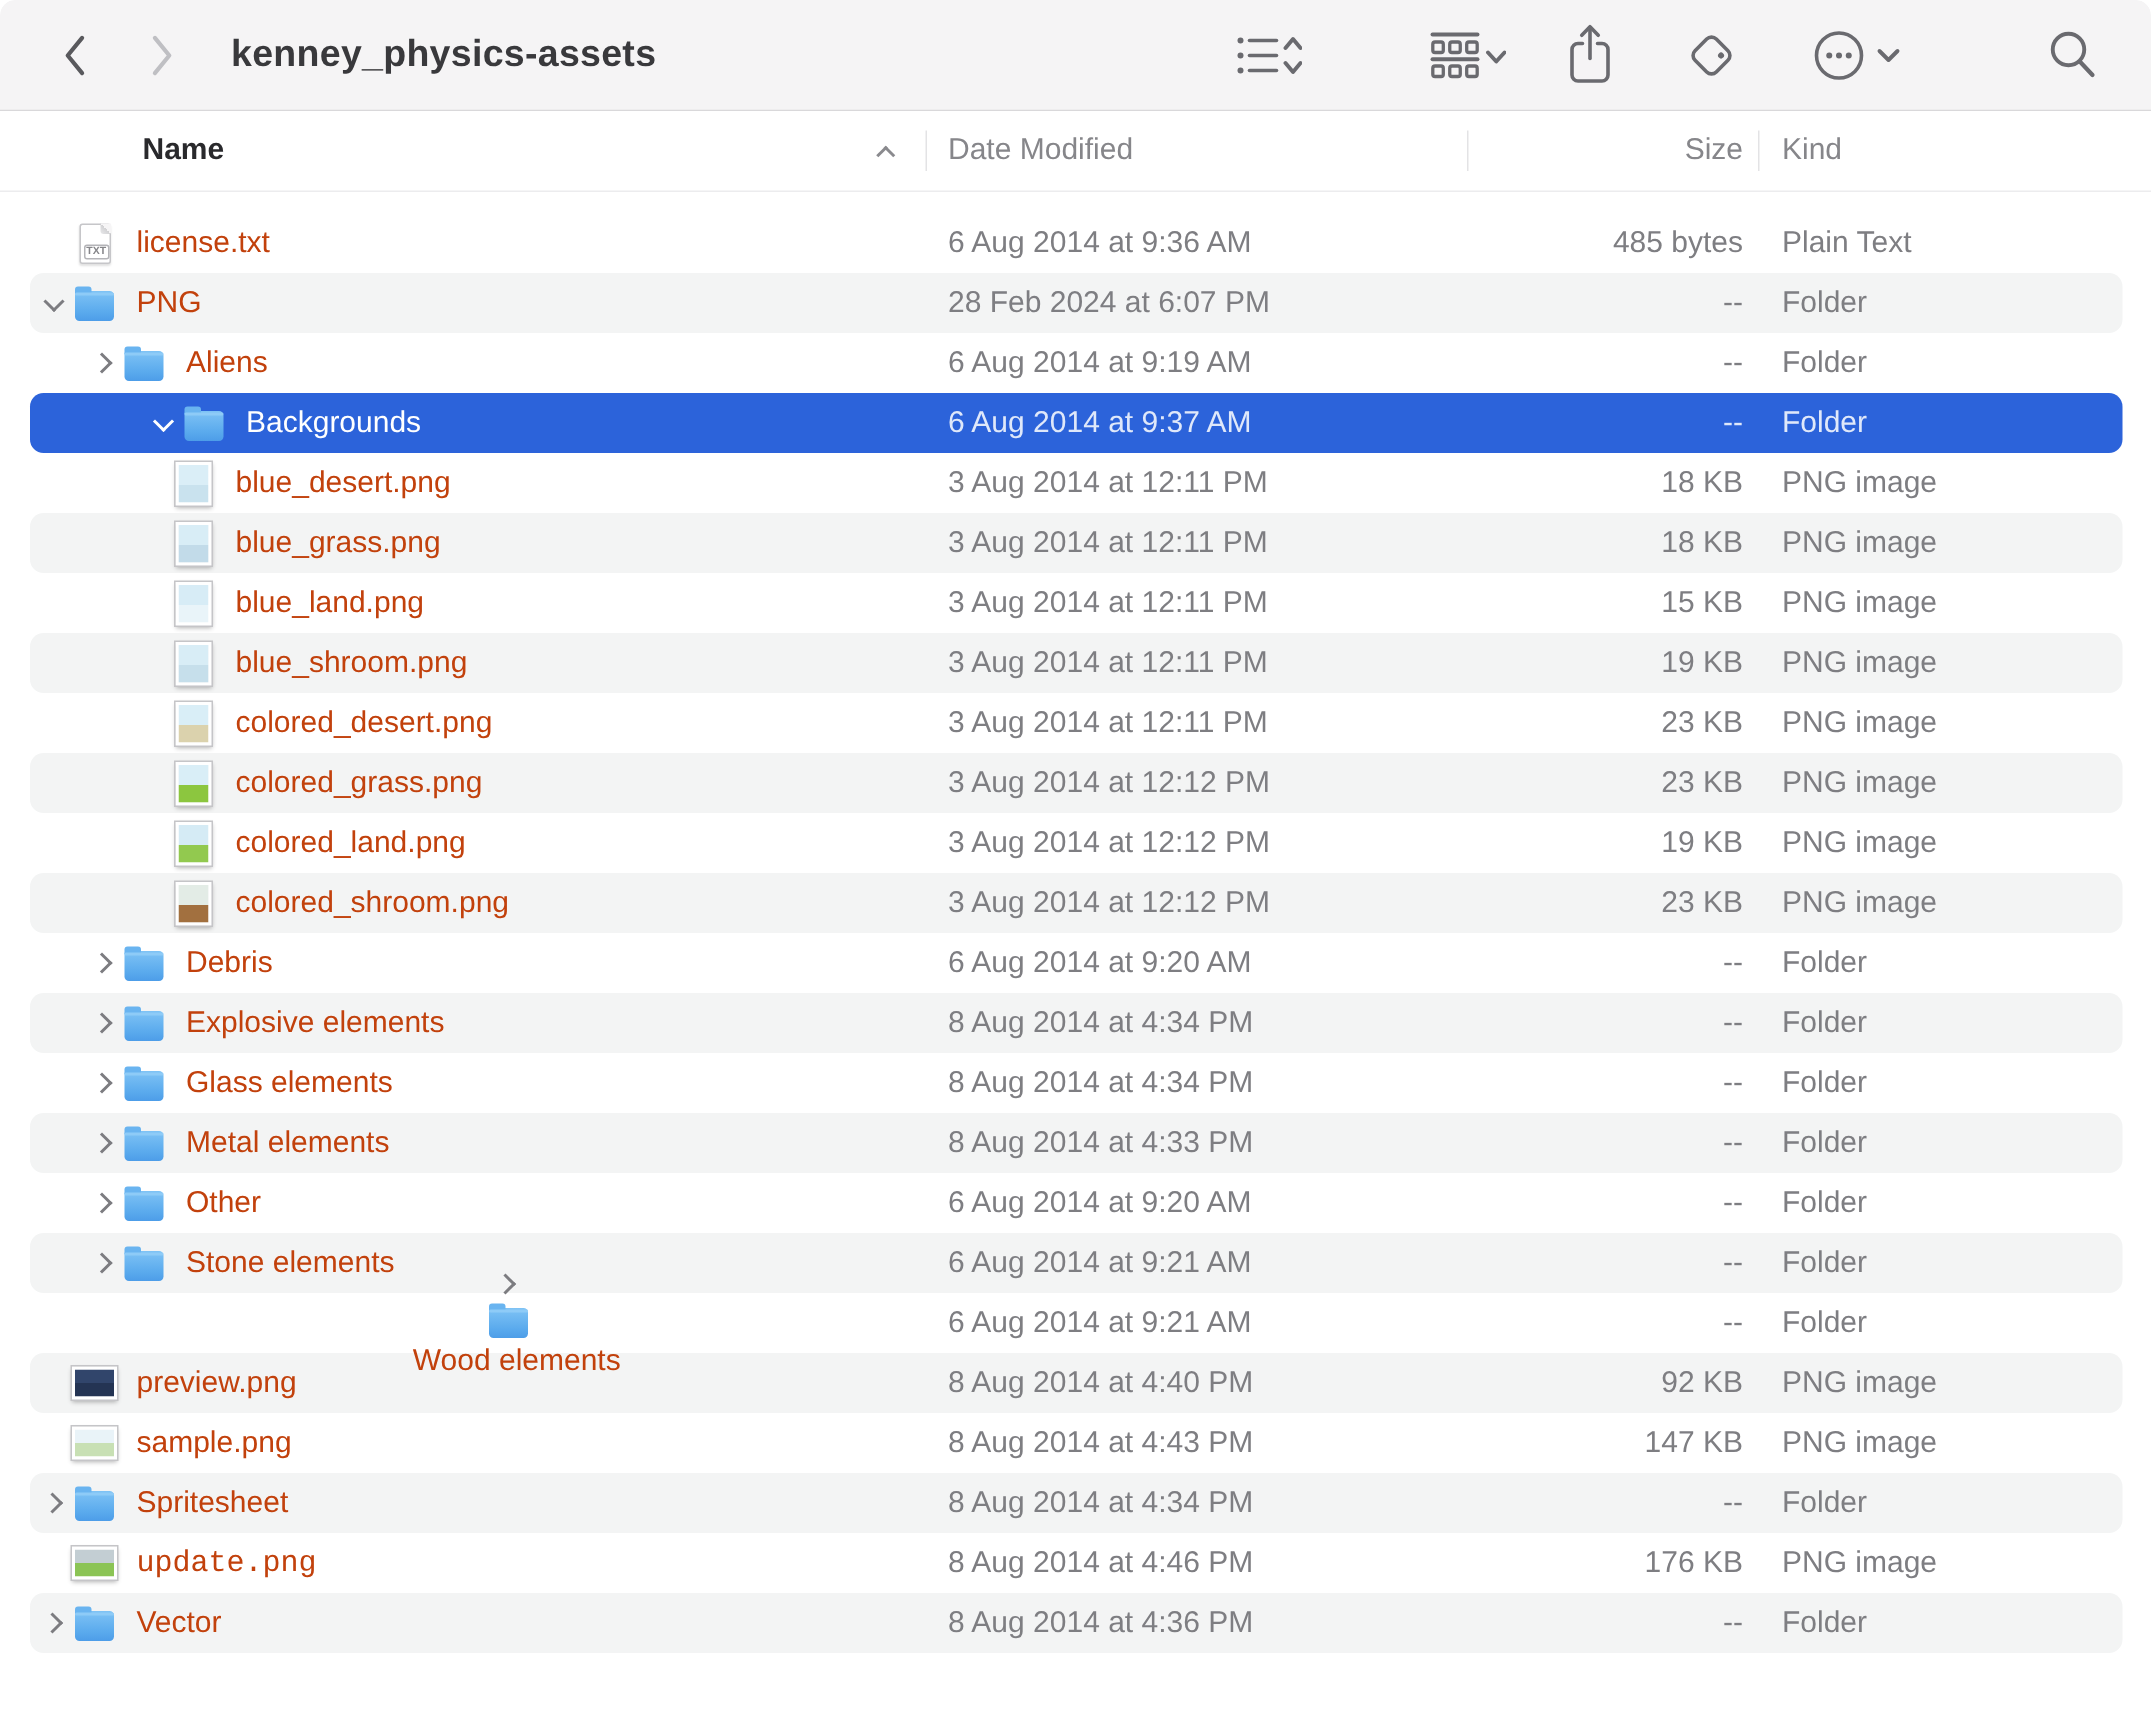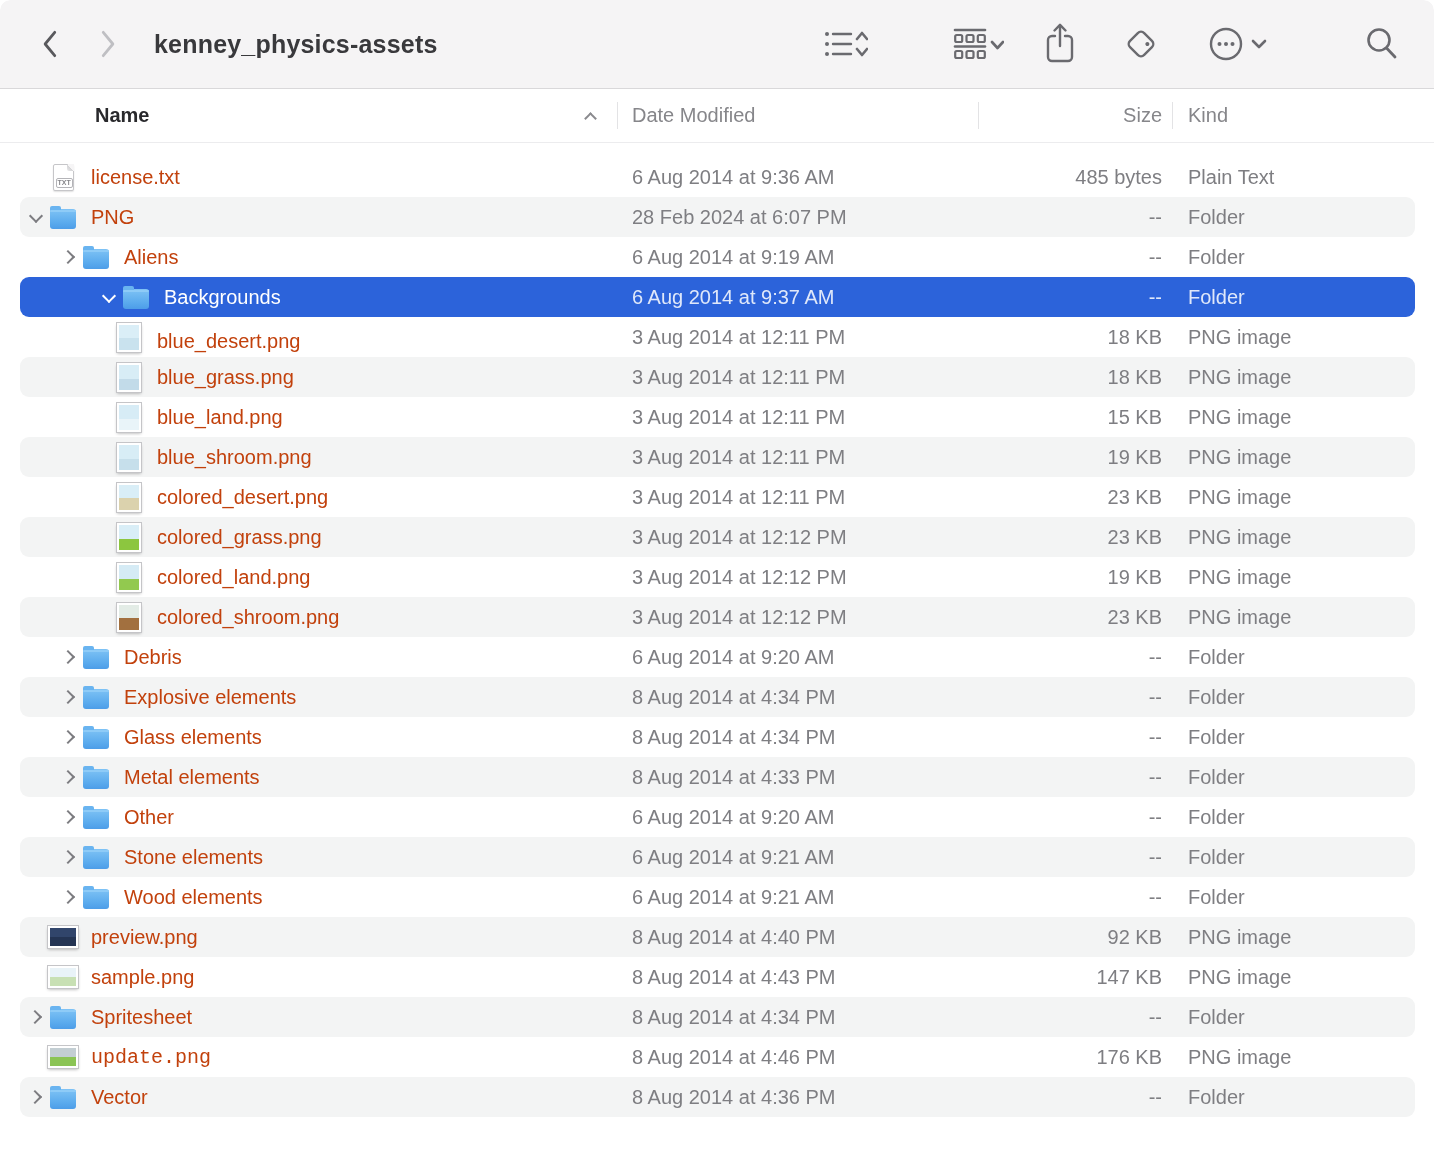--- a/index.html
+++ b/index.html
@@ -1,21 +1,21 @@
 <!DOCTYPE html>
 <html style="--selection: #2c63da; --stripe: #f3f4f4; --toolbar-bg: #f5f4f5;"><head>
 <meta charset="utf-8">
 <style>
   * { margin:0; padding:0; box-sizing:border-box; }
   html,body { width:1434px; height:1156px; background:#fff; overflow:hidden;
               font-family:"Liberation Sans","DejaVu Sans",sans-serif; }
   .window { width:1434px; height:1156px; background:#fff; border-radius:10px 10px 0 0; overflow:hidden; }
 
   
-  .toolbar { height:89px; background:var(--toolbar-bg,#f5f4f5); border-bottom:1px solid #d9d8da;
+  .toolbar { height:74px; background:var(--toolbar-bg,#f5f4f5); border-bottom:1px solid #d9d8da;
              display:flex; align-items:center; border-radius:10px 10px 0 0; }
   .tb-btn { background:none; border:none; display:flex; align-items:center; justify-content:center;
             cursor:pointer; color:#6a6a6f; }
   .tb-btn svg { display:block; }
   .nav-back { margin-left:38px; color:#59595d; }
   .nav-forward { margin-left:30px; color:#bfbfc3; }
   .win-title { margin-left:34px; font-size:25px; font-weight:700; color:#39393c; letter-spacing:.2px; }
   .tb-right { margin-left:auto; display:flex; align-items:center; margin-right:34px; }
   .view-control { display:flex; align-items:center; gap:9px; }
   .group-control { display:flex; align-items:center; gap:9px; margin-left:84px; }
@@ -221,21 +221,21 @@
       <span class="icon">
             <span class="icon-folder"></span>
           </span>
       <span class="label">Backgrounds</span>
     </div>
     <div class="cell-date">6 Aug 2014 at 9:37 AM</div>
     <div class="cell-size">--</div>
     <div class="cell-kind">Folder</div>
   </div>
       <div class="row">
-    <div class="cell-name" style="padding-left: 72px; align-items: flex-end;">
+    <div class="cell-name" style="padding-left: 72px;">
       <span class="chevron"></span>
       <span class="icon">
             <span class="icon-thumb-portrait" style="background: linear-gradient(rgb(218, 238, 247) 0%, rgb(218, 238, 247) 54%, rgb(201, 226, 238) 54%, rgb(201, 226, 238) 100%);"></span>
           </span>
       <span class="label">blue_desert.png</span>
     </div>
     <div class="cell-date">3 Aug 2014 at 12:11 PM</div>
     <div class="cell-size">18 KB</div>
     <div class="cell-kind">PNG image</div>
   </div>
@@ -389,21 +389,21 @@
       <span class="icon">
             <span class="icon-folder"></span>
           </span>
       <span class="label">Stone elements</span>
     </div>
     <div class="cell-date">6 Aug 2014 at 9:21 AM</div>
     <div class="cell-size">--</div>
     <div class="cell-kind">Folder</div>
   </div>
       <div class="row">
-    <div class="cell-name" style="padding-left: 39px;">
+    <div class="cell-name" style="padding-left: 39px; flex-direction: column;">
       <span class="chevron chev-right"></span>
       <span class="icon">
             <span class="icon-folder"></span>
           </span>
       <span class="label">Wood elements</span>
     </div>
     <div class="cell-date">6 Aug 2014 at 9:21 AM</div>
     <div class="cell-size">--</div>
     <div class="cell-kind">Folder</div>
   </div>

